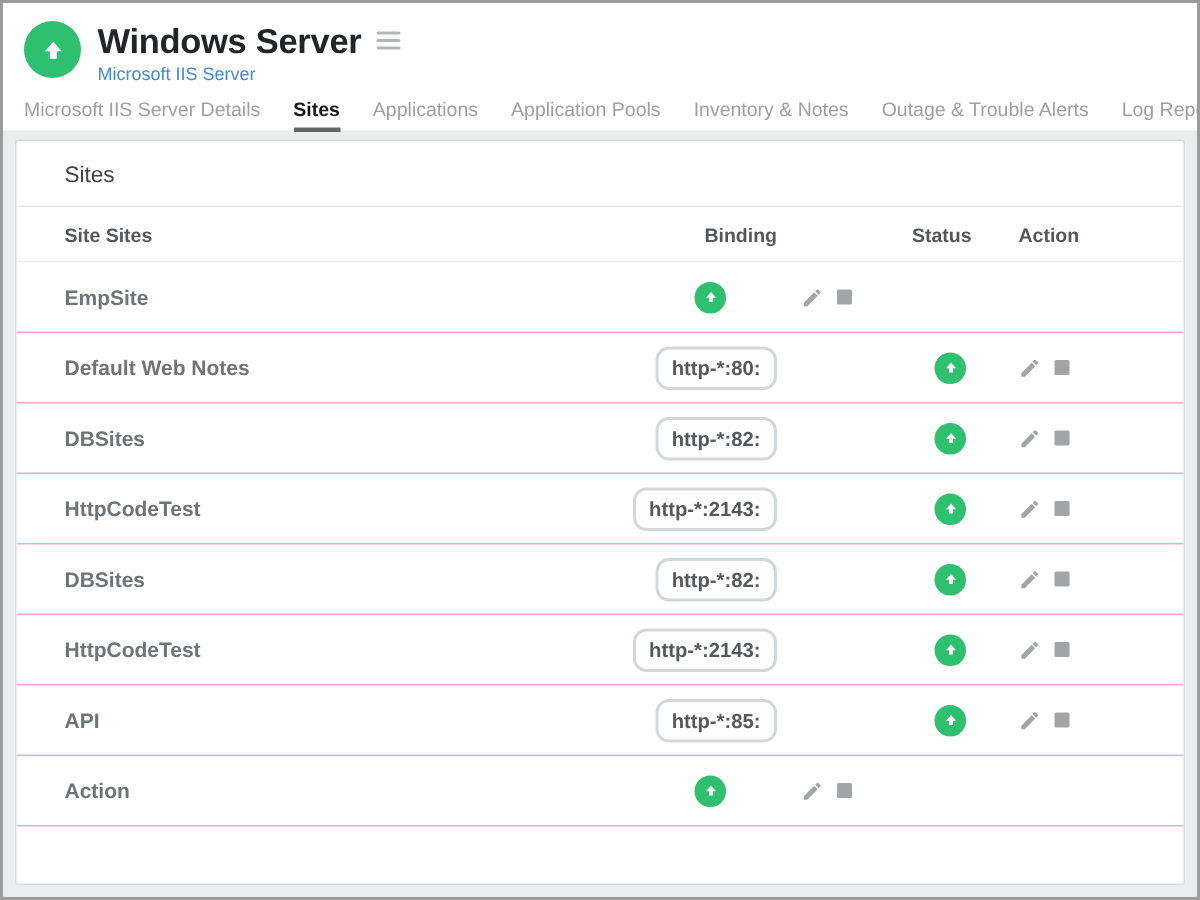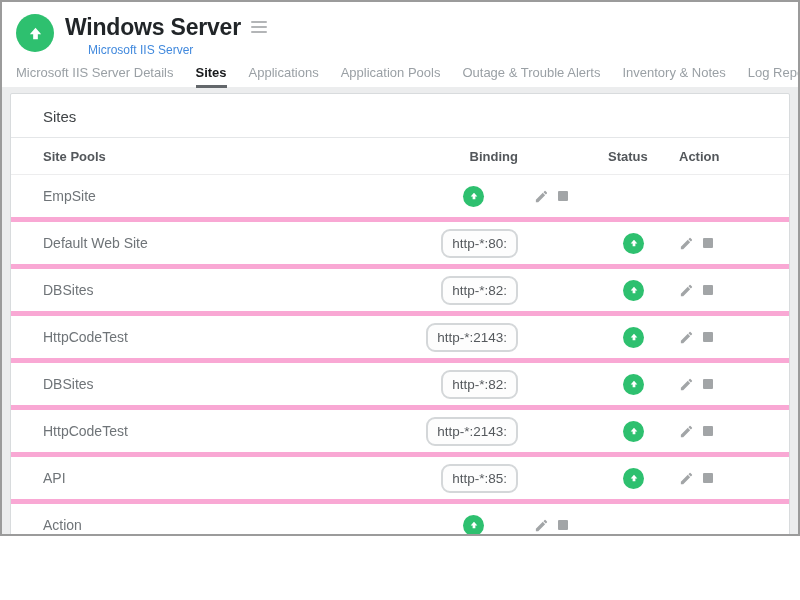--- a/index.html
+++ b/index.html
@@ -4,41 +4,41 @@
 <style>
   :root{
     --status-up:#2ec06f;
     --link-blue:#4189dd;
     --active-tab-underline:#63676b;
   }
   *{box-sizing:border-box;margin:0;padding:0}
   html,body{background:#fff}
   body{font-family:"Liberation Sans","DejaVu Sans",sans-serif;}
   .window{
-    width:800px;height:536px;
+    width:800px;height:600px;
     border:2px solid #9b9b9b;
     background:#ecedee;
     overflow:hidden;
     position:relative;
   }
   
   .top{background:#fff;padding:12px 14px 0;height:85px;}
   .header-row{display:flex;align-items:flex-start;}
   .avatar{
     width:38px;height:38px;border-radius:50%;
     background:var(--status-up);
     display:flex;align-items:center;justify-content:center;
     flex:0 0 auto;
   }
   .title-block{margin-left:11px;}
   .title-row{display:flex;align-items:center;gap:10px;}
   h1.page-title{font-size:23px;font-weight:700;color:#212528;line-height:26px;letter-spacing:-.2px;}
   .hamburger{display:inline-flex;flex-direction:column;gap:3px;cursor:pointer;padding:2px 0;}
   .hamburger i{display:block;width:16px;height:2px;background:#b3b5b7;border-radius:1px;}
-  .subtitle{font-size:12px;color:var(--link-blue);text-decoration:none;display:inline-block;margin-top:2px;cursor:pointer;margin-left:23px;}
+  .subtitle{font-size:12px;color:var(--link-blue);text-decoration:none;display:inline-block;margin-top:2px;cursor:pointer;}
   
   .tabs{display:flex;gap:22px;margin-top:7px;font-size:13px;color:#9aa0a5;}
   .tab{padding-bottom:5px;cursor:pointer;white-space:nowrap;border-bottom:3px solid transparent;}
   .tab.active{color:#17191b;font-weight:700;border-bottom-color:var(--active-tab-underline);}
   
   main{padding:6px 8px 0;height:511px;}
   .panel{
     background:#fff;border:1px solid #d8dbdd;border-radius:2px;
     height:497px;overflow:hidden;
   }
@@ -50,21 +50,21 @@
     display:grid;
     grid-template-columns:1fr 160px 145px 96px;
     align-items:center;
     padding:0 30px 0 32px;
   }
   .thead{height:37px;border-bottom:1px solid #ededee;
     font-size:13px;font-weight:700;color:#53575b;}
   .cell.binding{justify-self:end;text-align:center;}
   .cell.status{padding-left:90px;}
   .cell.action{display:flex;align-items:center;gap:9px;margin-left:16px;}
-  .row{height:47px;border-bottom:5px solid #f9a8d4;font-size:14px;color:#6f7478;}
+  .row{height:47px;border-bottom:1px solid #f9a8d4;font-size:14px;color:#6f7478;font-weight:bold;}
   .chip{
     display:inline-block;
     border:2px solid #d4d7d9;border-radius:9px;background:#fdfdfd;
     padding:5px 9px;font-size:13.5px;color:#55595d;white-space:nowrap;
   }
   .status-dot{
     width:21px;height:21px;border-radius:50%;background:var(--status-up);
     display:inline-flex;align-items:center;justify-content:center;margin-left:15px;
   }
   .icon-btn{display:inline-flex;align-items:center;cursor:pointer;}
@@ -93,32 +93,32 @@
             </span>
         </div>
         <a class="subtitle">Microsoft IIS Server</a>
       </div>
     </div>
     <nav class="tabs">
         <div class="tab">Microsoft IIS Server Details</div>
         <div class="tab active">Sites</div>
         <div class="tab">Applications</div>
         <div class="tab">Application Pools</div>
+        <div class="tab">Inventory &amp; Notes</div>
         <div class="tab">Outage &amp; Trouble Alerts</div>
-        <div class="tab">Inventory &amp; Notes</div>
         <div class="tab">Log Report</div>
       </nav>
   </div>
 
   <main>
     <section class="panel">
       <div class="panel-title">Sites</div>
 
       <div class="grid-row thead">
-        <span class="cell">Site Pools</span>
+        <span class="cell">Site Sites</span>
         <span class="cell binding">Binding</span>
         <span class="cell status">Status</span>
         <span class="cell action">Action</span>
       </div>
 
       <div id="rows">
   <div class="grid-row row">
     <span class="cell name">EmpSite</span>
     <span class="cell status">
       <span class="status-dot">
@@ -133,21 +133,21 @@
                   <path d="M3 17.25V21h3.75L17.81 9.94l-3.75-3.75L3 17.25zm17.71-10.21a.996.996 0 0 0 0-1.41l-2.34-2.34a.996.996 0 0 0-1.41 0l-1.83 1.83 3.75 3.75 1.83-1.83z"></path>
                 </svg>
       </span>
       <span class="icon-btn">
         <span class="stop-sq"></span>
       </span>
     </span>
   </div>
 
   <div class="grid-row row">
-    <span class="cell name">Default Web Site</span>
+    <span class="cell name">Default Web Notes</span>
     <span class="cell binding">
       <span class="chip">http-*:80:</span>
     </span>
     <span class="cell status">
       <span class="status-dot">
         <svg width="10" height="10" viewBox="0 0 24 24" fill="#ffffff">
                   <path d="M12 4 L20 13 H15.3 V20 H8.7 V13 H4 Z"></path>
                 </svg>
       </span>
     </span>

